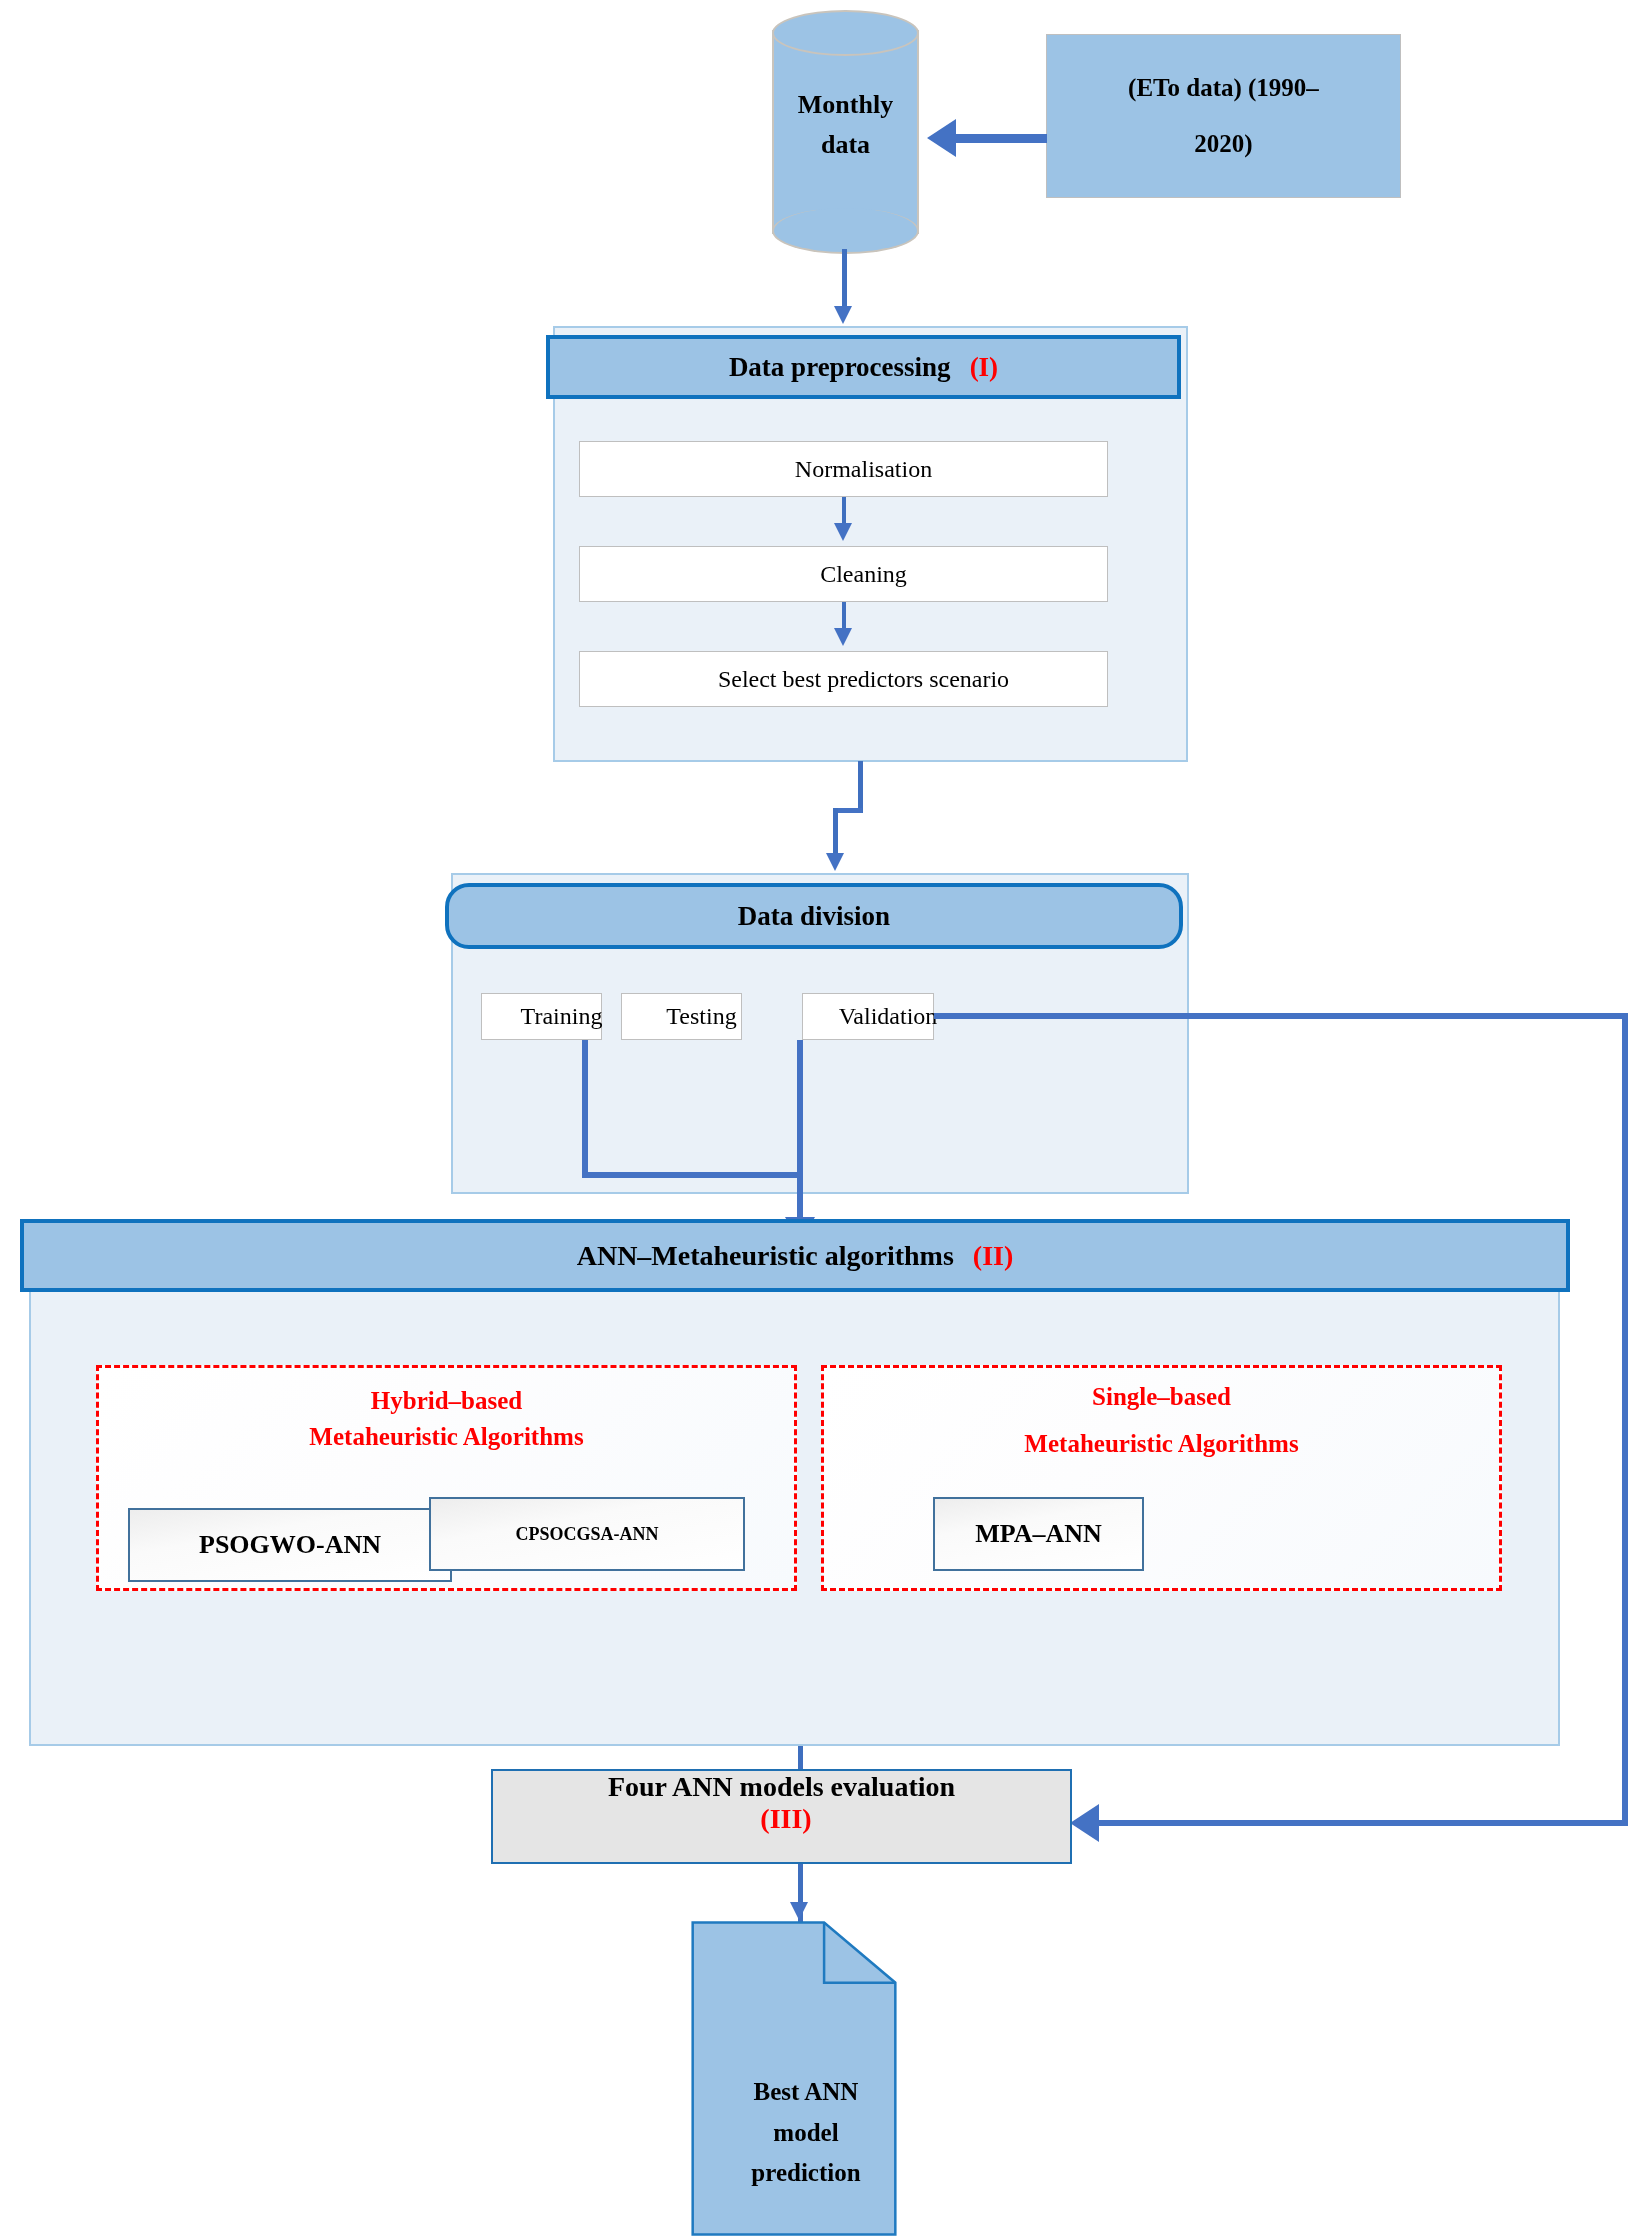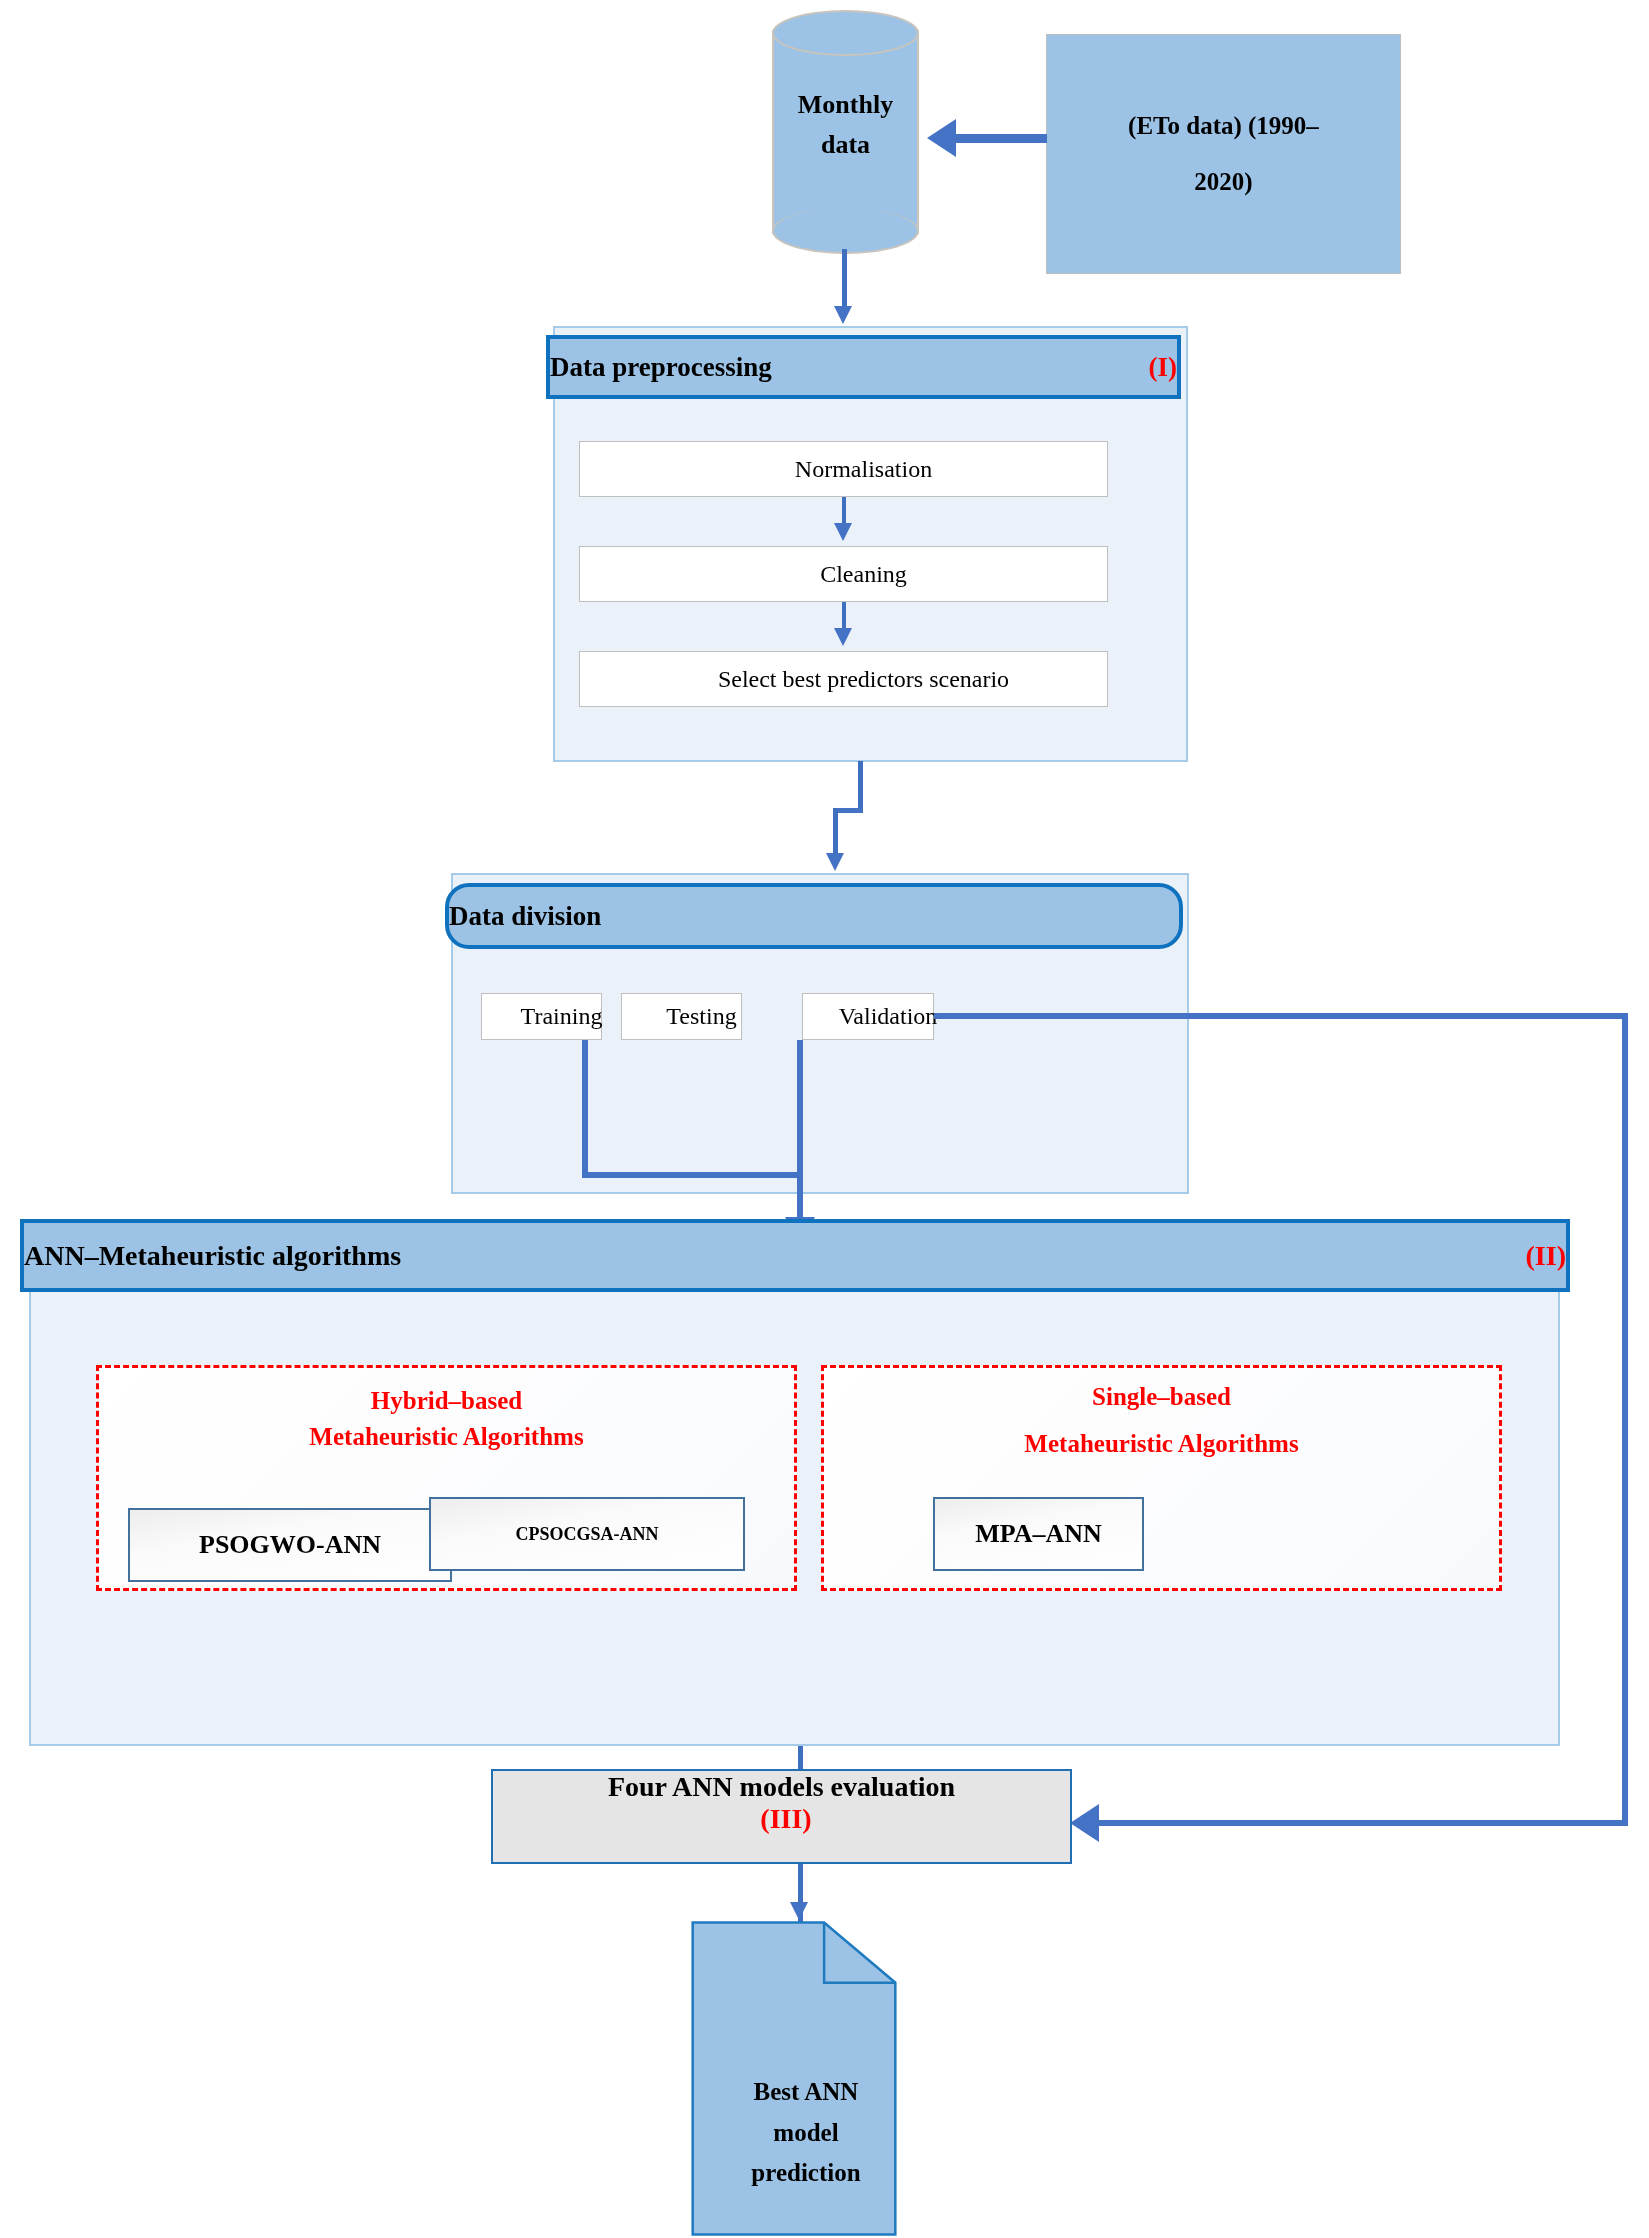--- a/index.html
+++ b/index.html
@@ -23,21 +23,21 @@
 
   
   .panel-outer{
     background:#EAF1F8;
     border:2.5px solid #A6CBE8;
   }
   
   .panel-header{
     background:#9CC3E5;
     border:4px solid #0F72BE;
-    display:flex;align-items:center;justify-content:space-between;
+    display:flex;align-items:center;justify-content:center;
     font-weight:bold;color:#000;
     text-align:center;
     white-space:nowrap;
   }
   .panel-header .roman{color:#FF0000;margin-left:19px;font-weight:bold;}
 
   
   .step-box{
     background:#FFFFFF;
     border:1px solid #BFBFBF;
@@ -109,21 +109,21 @@
   <div class="abs" style="left:772px;top:10px;width:147px;height:244px;">
     <div class="abs cyl-body" style="left:0;top:20px;width:147px;height:204px;"></div>
     <div class="abs cyl-cap" style="left:0;top:0;width:147px;height:46px;"></div>
     <div class="abs cyl-cap" style="left:0;top:198px;width:147px;height:46px;border-top:none;background:#9CC3E5;"></div>
     <div class="abs" style="left:0;top:75px;width:147px;text-align:center;font-weight:bold;font-size:26px;line-height:1.55;color:#000;">
       <div>Monthly</div>
       <div>data</div>
     </div>
   </div>
 
-  <div class="abs flat-box" style="left:1046px;top:34px;width:355px;height:240px;font-size:25px;padding:0 13px;flex-direction:column;">
+  <div class="abs flat-box" style="left:1046px;top:34px;width:355px;height:164px;font-size:25px;padding:0 13px;flex-direction:column;">
     <div>(ETo data) (1990–</div>
     <div style="height:17px"></div>
     <div>2020)</div>
   </div>
 
   <div class="abs hline" style="left:956px;top:134px;width:91px;height:8.5px;"></div>
   <div class="abs arrow-left" style="left:927px;top:119px;"></div>
 
   <div class="abs vline-thin" style="left:842px;top:249px;width:4.5px;height:60px;"></div>
   <div class="abs arrow-down-sm" style="left:834px;top:306px;"></div>

